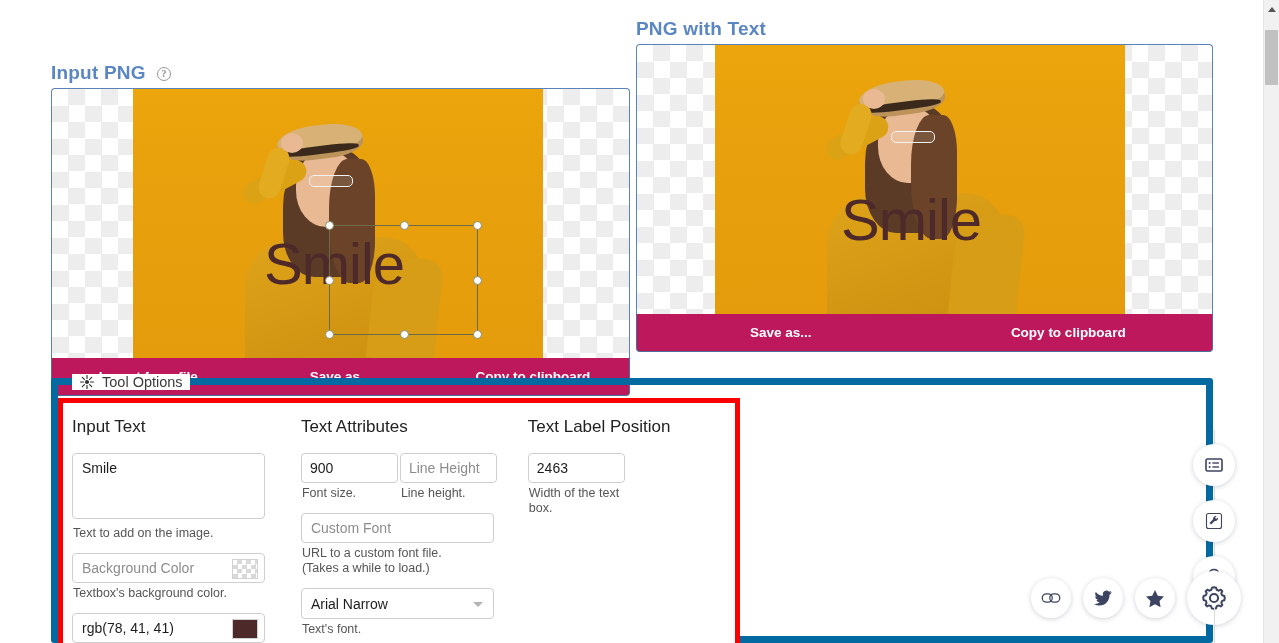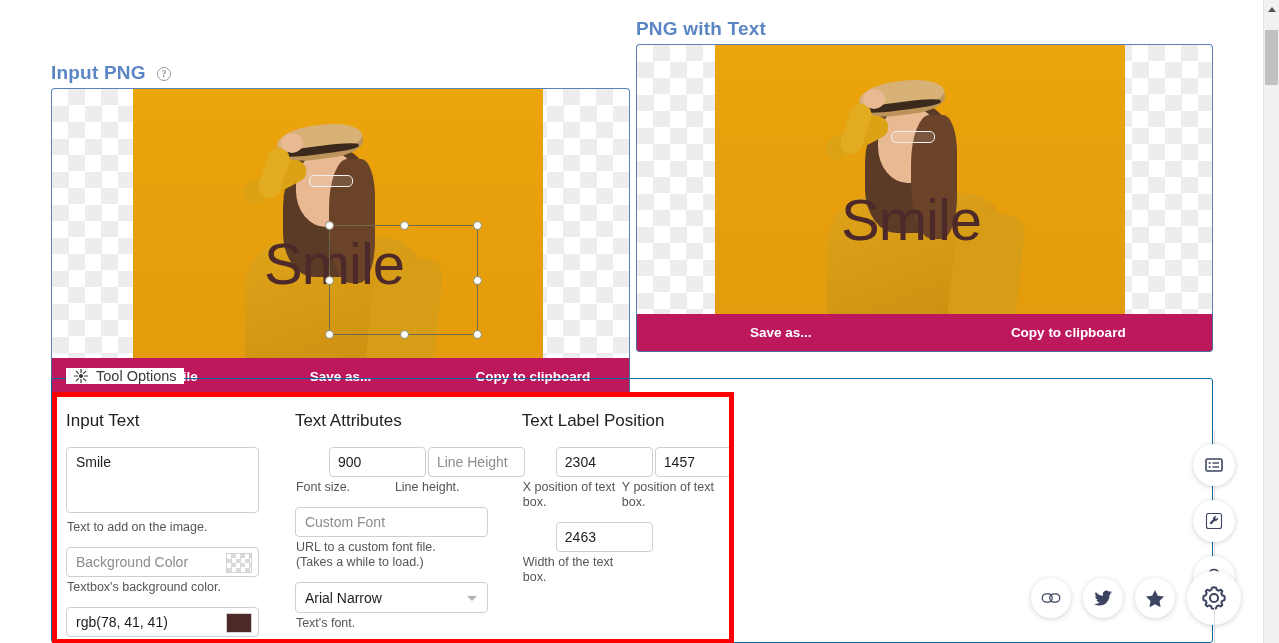--- a/index.html
+++ b/index.html
@@ -179,21 +179,21 @@
     color: #ffffff; font-weight: bold; font-size: 13.5px;
     font-family: "Liberation Sans", sans-serif;
     cursor: pointer; height: 100%;
     white-space: nowrap;
   }
 
   
   .tool-options {
     position: absolute; left: 51px; top: 378px;
     width: 1162px; height: 265px;
-    border: 1px solid #0369a1;
+    border: 7px solid #0369a1;
     border-radius: 3px;
   }
   .tool-legend {
     position: absolute; left: 14px; top: -11px;
     background: #fff; padding: 0 7px;
     font-size: 14.5px; color: #3a3a3a;
     display: flex; align-items: center; gap: 7px;
     white-space: nowrap;
   }
 
@@ -244,21 +244,21 @@
   .swatch {
     position: absolute; right: 7px; top: 6px;
     width: 26px; height: 20px; border: 1px solid #d2d2d2;
   }
   .swatch.checker {
     background: repeating-conic-gradient(#d9d9d9 0% 25%, #ffffff 0% 50%) 0 0/9px 9px;
   }
 
   .pair { display: flex; gap: 6px; }
   .pair .half { width: 93px; }
-  .pair .half input.txt { width: 97px; padding: 6px 8px; margin-left: 34px; }
+  .pair .half input.txt { width: 97px; padding: 6px 8px; }
   .pair .hint { width: 93px; }
 
   .fakeselect {
     width: 193px; position: relative;
     display: flex; align-items: center;
     height: 31px; padding: 0 9px;
     cursor: pointer;
   }
   .fakeselect .caret {
     position: absolute; right: 10px; top: 13px;
@@ -461,30 +461,20 @@
               <span>Arial Narrow</span>
               <span class="caret"></span>
             </div>
             <div class="hint">Text's font.</div>
           </div>
         </div>
 
         <div class="col c3">
           <div class="col-title">Text Label Position</div>
 
-          <div class="pair">
-            <div class="half">
-              <input class="txt" type="text" value="2304" style="">
-              <div class="hint">X position of text box.</div>
-            </div>
-            <div class="half">
-              <input class="txt" type="text" value="1457" style="">
-              <div class="hint">Y position of text box.</div>
-            </div>
-          </div>
 
           <div class="pair">
             <div class="half">
               <input class="txt" type="text" value="2463" style="">
               <div class="hint">Width of the text box.</div>
             </div>
           </div>
 
         </div>
 

